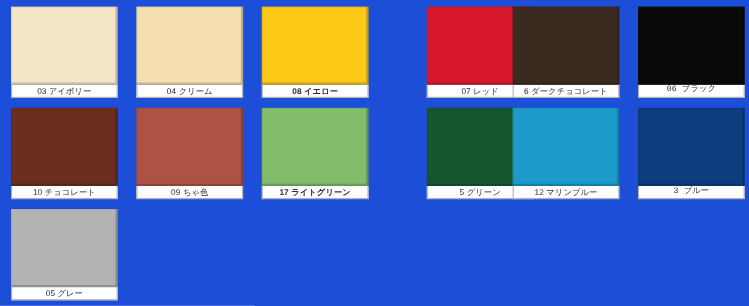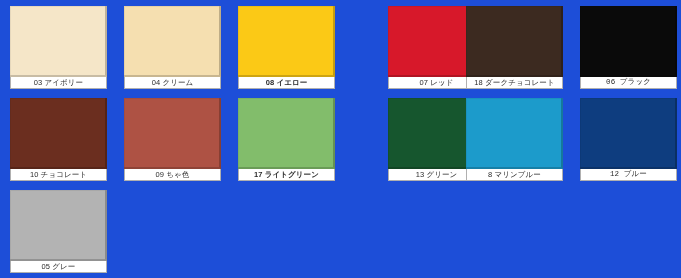--- a/index.html
+++ b/index.html
@@ -87,50 +87,50 @@
   <div class="swatch row-1 col-3">
     <div class="swatch-color" style="background-color: rgb(251, 201, 22);"></div>
     <div class="swatch-label">08 イエロー</div>
   </div>
   <div class="swatch row-1 col-4">
     <div class="swatch-color" style="background-color: rgb(215, 24, 42);"></div>
     <div class="swatch-label">07 レッド</div>
   </div>
   <div class="swatch row-1 col-5">
     <div class="swatch-color" style="background-color: rgb(60, 42, 32);"></div>
-    <div class="swatch-label">18 ダークチョコレート</div>
+    <div class="swatch-label">6 ダークチョコレート</div>
   </div>
   <div class="swatch row-1 col-6">
     <div class="swatch-color" style="background-color: rgb(10, 10, 10);"></div>
     <div class="swatch-label">06 ブラック</div>
   </div>
 
   <div class="swatch row-2 col-1">
     <div class="swatch-color" style="background-color: rgb(107, 46, 31);"></div>
     <div class="swatch-label">10 チョコレート</div>
   </div>
   <div class="swatch row-2 col-2">
     <div class="swatch-color" style="background-color: rgb(174, 82, 68);"></div>
     <div class="swatch-label">09 ちゃ色</div>
   </div>
   <div class="swatch row-2 col-3">
     <div class="swatch-color" style="background-color: rgb(130, 189, 107);"></div>
     <div class="swatch-label">17 ライトグリーン</div>
   </div>
   <div class="swatch row-2 col-4">
     <div class="swatch-color" style="background-color: rgb(22, 86, 46);"></div>
-    <div class="swatch-label">13 グリーン</div>
+    <div class="swatch-label">5 グリーン</div>
   </div>
   <div class="swatch row-2 col-5">
     <div class="swatch-color" style="background-color: rgb(28, 155, 203);"></div>
-    <div class="swatch-label">8 マリンブルー</div>
+    <div class="swatch-label">12 マリンブルー</div>
   </div>
   <div class="swatch row-2 col-6">
     <div class="swatch-color" style="background-color: rgb(14, 61, 127);"></div>
-    <div class="swatch-label">12 ブルー</div>
+    <div class="swatch-label">3 ブルー</div>
   </div>
 
   <div class="swatch row-3 col-1">
     <div class="swatch-color" style="background-color: rgb(179, 179, 179);"></div>
     <div class="swatch-label">05 グレー</div>
   </div>
 
 </div>
 
 </body></html>

